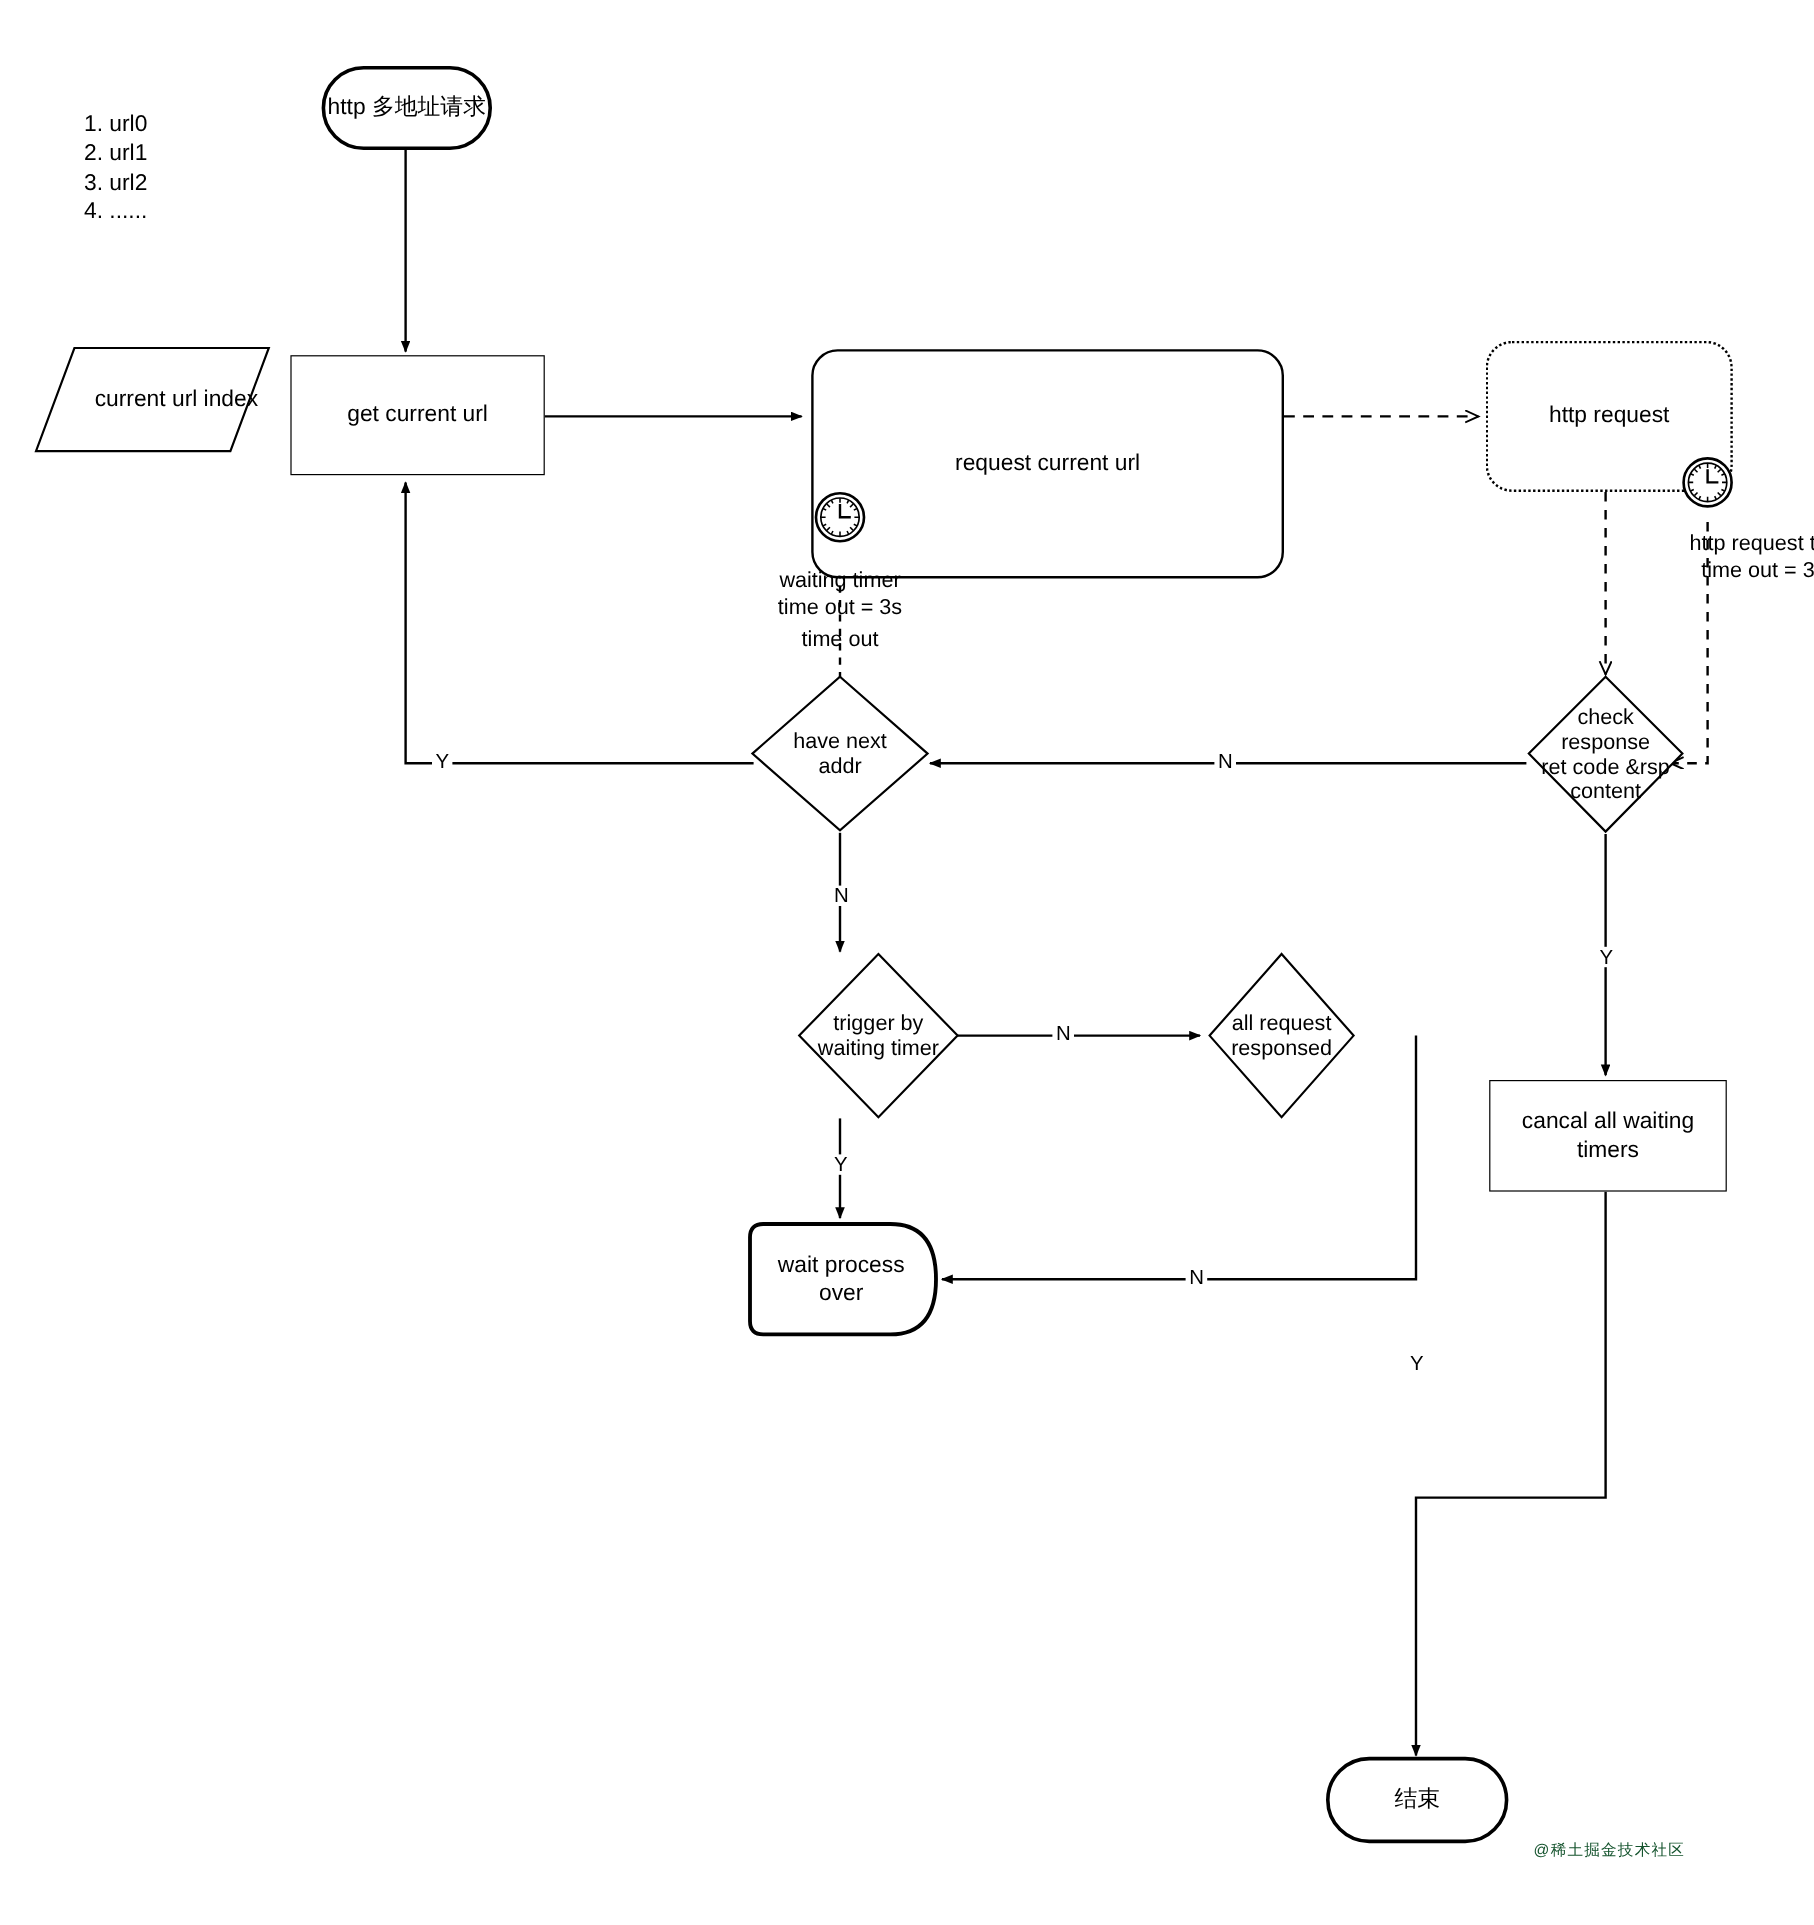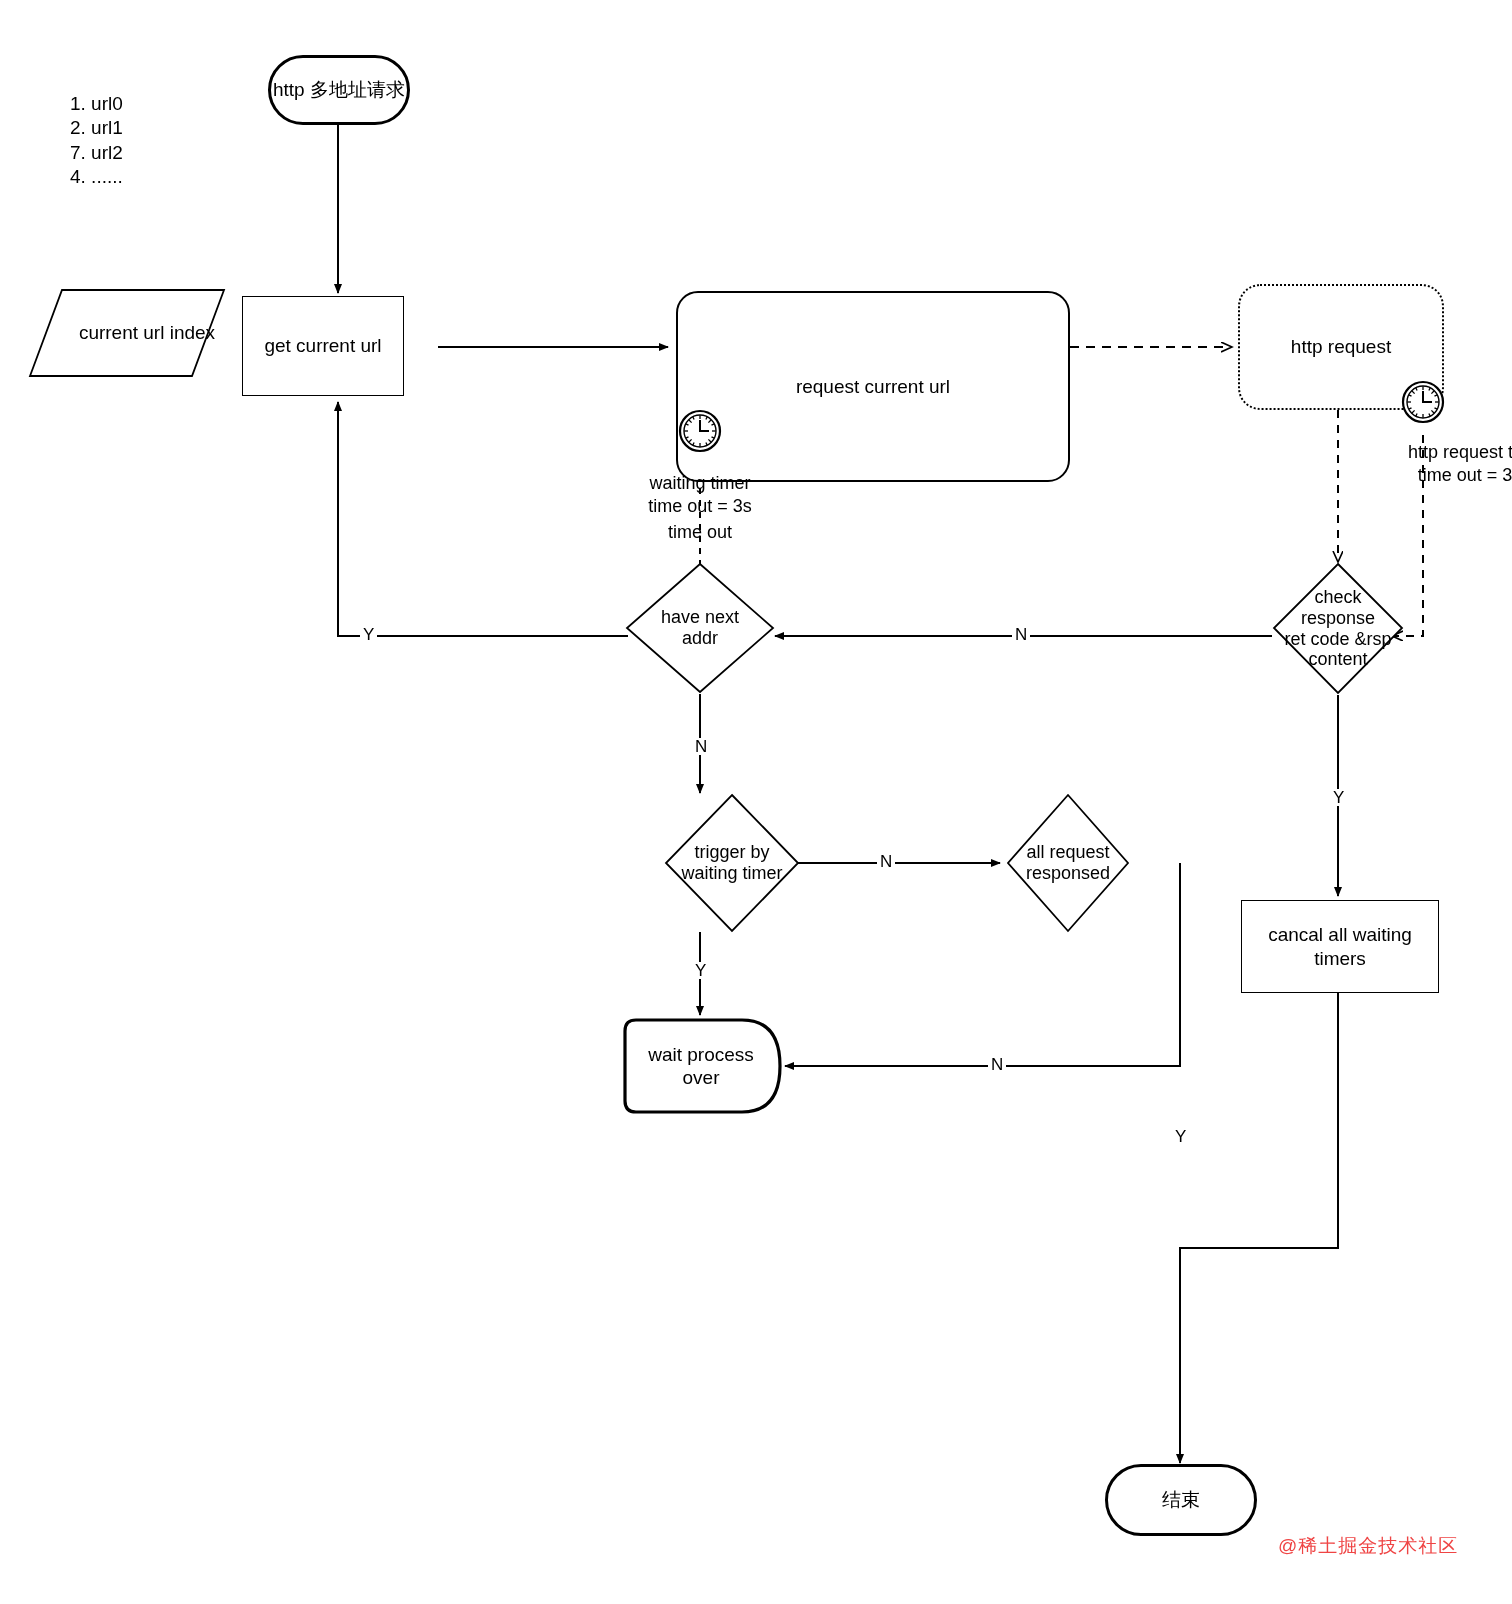--- a/index.html
+++ b/index.html
@@ -153,22 +153,22 @@
     text-align: center;
     white-space: pre;
   }
   .note.left-al { text-align: left; }
 
   
   #watermark {
     position: absolute;
     left: 1278px;
     top: 1533px;
-    font-size: 19px;
-    color: #ef4444;
+    font-size: 13px;
+    color: #14532d;
     white-space: nowrap;
     letter-spacing: 1px;
   }
 </style>
 </head>
 <body>
 
 <div id="canvas">
 
   <svg id="wires" viewBox="0 0 1512 1604" xmlns="http://www.w3.org/2000/svg">
@@ -206,36 +206,36 @@
     <path d="M1180,863 L1180,1066 L785,1066" stroke="#000" stroke-width="2" fill="none" marker-end="url(#arrow)"></path>
 
     <path d="M1338,695 L1338,896" stroke="#000" stroke-width="2" fill="none" marker-end="url(#arrow)"></path>
 
     <path d="M1338,993 L1338,1248 L1180,1248 L1180,1463" stroke="#000" stroke-width="2" fill="none" marker-end="url(#arrow)"></path>
   </svg>
 
   <div id="url-list">
     <div>1. url0</div>
     <div>2. url1</div>
-    <div>7. url2</div>
+    <div>3. url2</div>
     <div>4. ......</div>
   </div>
 
   <div class="node terminator" style="left:268px; top:55px; width:142px; height:70px;">
     <span>http 多地址请求</span>
   </div>
 
   <div class="node data-par" style="left:28px; top:288px; width:198px; height:90px;">
     <svg class="par-shape" viewBox="0 0 198 90" preserveAspectRatio="none" xmlns="http://www.w3.org/2000/svg">
       <polygon points="34,2 196,2 164,88 2,88" fill="#fff" stroke="#000" stroke-width="1.8"></polygon>
     </svg>
     <span class="par-label">current url index</span>
   </div>
 
-  <div class="node process" style="left:242px; top:296px; width:162px; height:100px;justify-content:center;">
+  <div class="node process" style="left:242px; top:296px; width:212px; height:100px;justify-content:center;">
     <span>get current url</span>
   </div>
 
   <div class="node rounded" style="left:676px; top:251px; width:394px; height:191px;margin-top:40px;">
     <span>request current url</span>
   </div>
 
   <svg class="clock" style="left:678px; top:409px;" viewBox="0 0 44 44" xmlns="http://www.w3.org/2000/svg">
     <circle cx="22" cy="22" r="20" fill="#fff" stroke="#000" stroke-width="2.2"></circle>
     <circle cx="22" cy="22" r="16" fill="#fff" stroke="#000" stroke-width="1.4"></circle>

